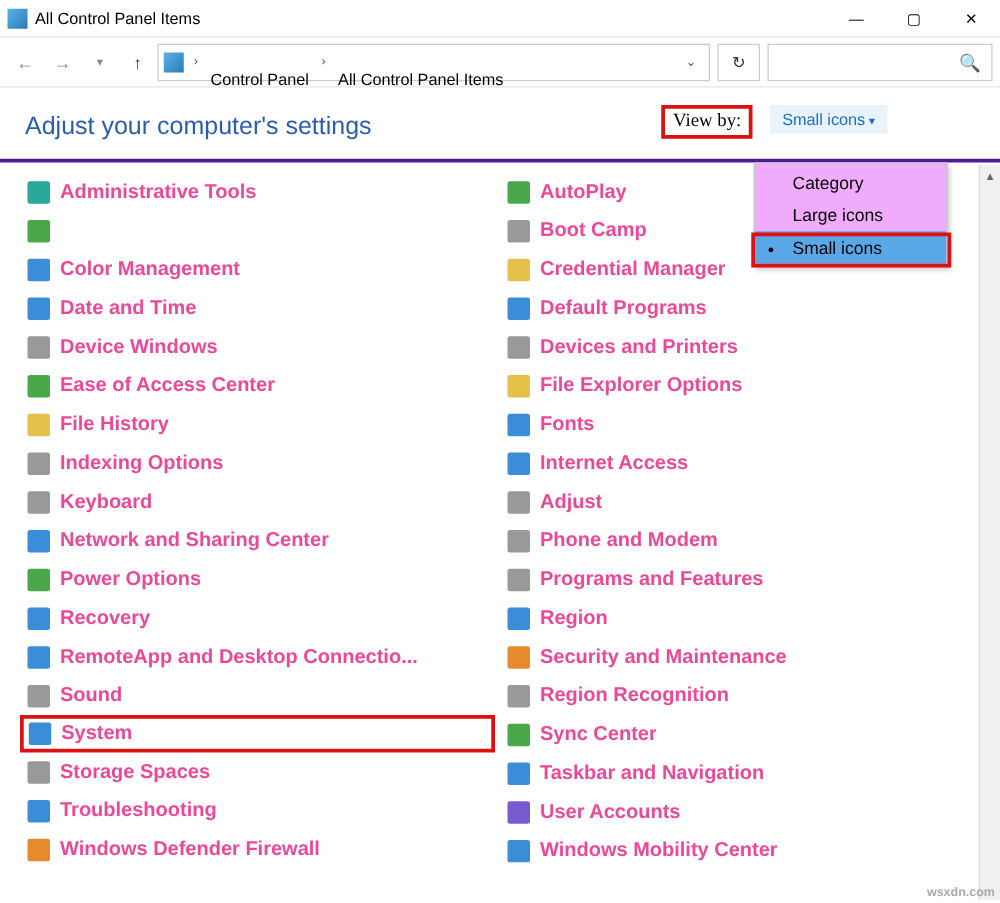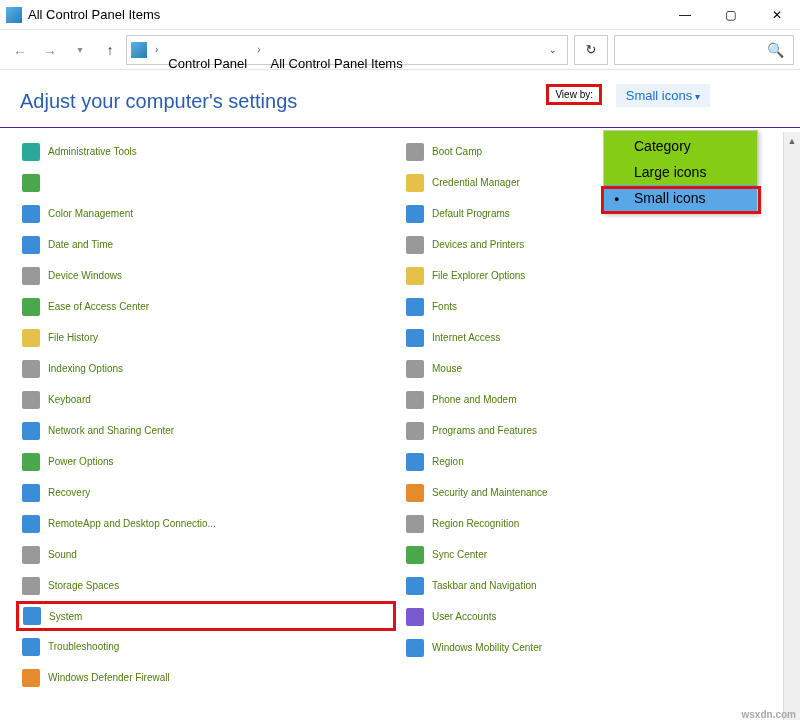--- a/index.html
+++ b/index.html
@@ -71,54 +71,55 @@
     display:flex;align-items:center;justify-content:center;
   }
   .refreshbtn { width:34px; margin-left:4px; color:#333;}
   .searchbox { width:180px; margin-left:4px; position:relative;}
   .search-icon { position:absolute; right:8px; color:#666; font-size:14px;}
   
   .headrow {
     padding: 20px 20px 14px 20px;
     display:flex;
     align-items:center;
-    border-bottom:1px solid #4c1d95;
+    border-bottom:3px solid #4c1d95;
     position:relative;
   }
   .heading {
     color:#2a5db0;
     font-size:20px;
     font-weight:400;
   }
   .viewby-lbl {
     position:absolute;
     right: 198px;
     top: 14px;
     padding:2px 6px;
     border:3px solid #d11;
-    font-size:10px;
+    font-size:15px;
     color:#000;
+    font-family:Liberation Serif, serif;
   }
   .viewby-val {
     position:absolute;
     right:90px;
     top:14px;
     color:#1a6fcf;
     padding:4px 10px;
     background:#eaf3fc;
     font-size:13px;
   }
   .viewby-val::after { content:" ▾"; font-size:10px;}
   
   .ddmenu {
     position:absolute;
     left:603px;
     top:130px;
     width:155px;
-    background:#84cc16;
+    background:#f0abfc;
     border:1px solid #c8c8c8;
     box-shadow:2px 2px 4px rgba(0,0,0,0.2);
     z-index:10;
     padding:2px 0;
   }
   .dditem {
     padding:5px 10px 5px 30px;
     font-size:14px;
     color:#000;
     position:relative;
@@ -163,25 +164,26 @@
     height:31px;
     padding:0 2px;
   }
   .cpitem .ico {
     width:18px;height:18px;
     flex-shrink:0;
     display:inline-block;
     border-radius:2px;
   }
   .cpitem .lbl {
-    color:#4d7c0f;
-    font-size:10px;
+    color:#ec4899;
+    font-size:16px;
     white-space:nowrap;
     overflow:hidden;
     text-overflow:ellipsis;
+    font-weight:bold;
   }
   .red-box {
     border:3px solid #d11;
     margin-left:-4px;
     padding-left:4px;
     height:30px;
   }
   
   .vscroll {
     position:absolute;
@@ -312,41 +314,45 @@
           <span class="lbl">Recovery</span>
         </div>
       <div class="cpitem">
           <span class="ico c-blue"></span>
           <span class="lbl">RemoteApp and Desktop Connectio...</span>
         </div>
       <div class="cpitem">
           <span class="ico c-gry"></span>
           <span class="lbl">Sound</span>
         </div>
+      <div class="cpitem red-box">
+          <span class="ico c-blue"></span>
+          <span class="lbl">System</span>
+        </div>
       <div class="cpitem">
           <span class="ico c-gry"></span>
           <span class="lbl">Storage Spaces</span>
-        </div>
-      <div class="cpitem red-box">
-          <span class="ico c-blue"></span>
-          <span class="lbl">System</span>
         </div>
       <div class="cpitem">
           <span class="ico c-blue"></span>
           <span class="lbl">Troubleshooting</span>
         </div>
       <div class="cpitem">
           <span class="ico c-org"></span>
           <span class="lbl">Windows Defender Firewall</span>
         </div>
 
     </div>
 
     <div>
       <div class="cpitem">
+          <span class="ico c-grn"></span>
+          <span class="lbl">AutoPlay</span>
+        </div>
+      <div class="cpitem">
           <span class="ico c-gry"></span>
           <span class="lbl">Boot Camp</span>
         </div>
       <div class="cpitem">
           <span class="ico c-yel"></span>
           <span class="lbl">Credential Manager</span>
         </div>
       <div class="cpitem">
           <span class="ico c-blue"></span>
           <span class="lbl">Default Programs</span>
@@ -362,21 +368,21 @@
       <div class="cpitem">
           <span class="ico c-blue"></span>
           <span class="lbl">Fonts</span>
         </div>
       <div class="cpitem">
           <span class="ico c-blue"></span>
           <span class="lbl">Internet Access</span>
         </div>
       <div class="cpitem">
           <span class="ico c-gry"></span>
-          <span class="lbl">Mouse</span>
+          <span class="lbl">Adjust</span>
         </div>
       <div class="cpitem">
           <span class="ico c-gry"></span>
           <span class="lbl">Phone and Modem</span>
         </div>
       <div class="cpitem">
           <span class="ico c-gry"></span>
           <span class="lbl">Programs and Features</span>
         </div>
       <div class="cpitem">

